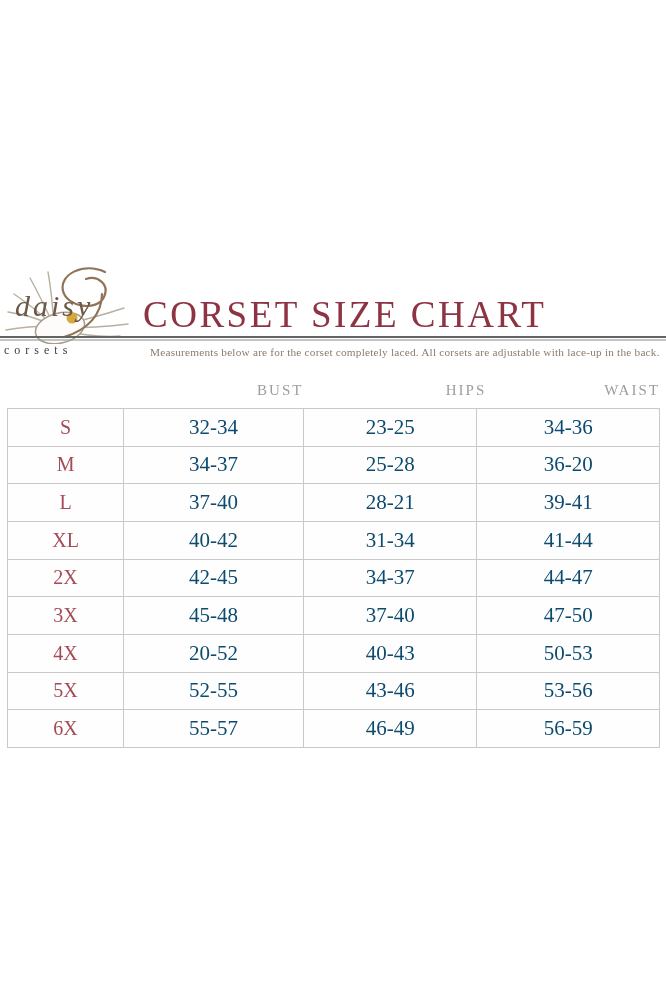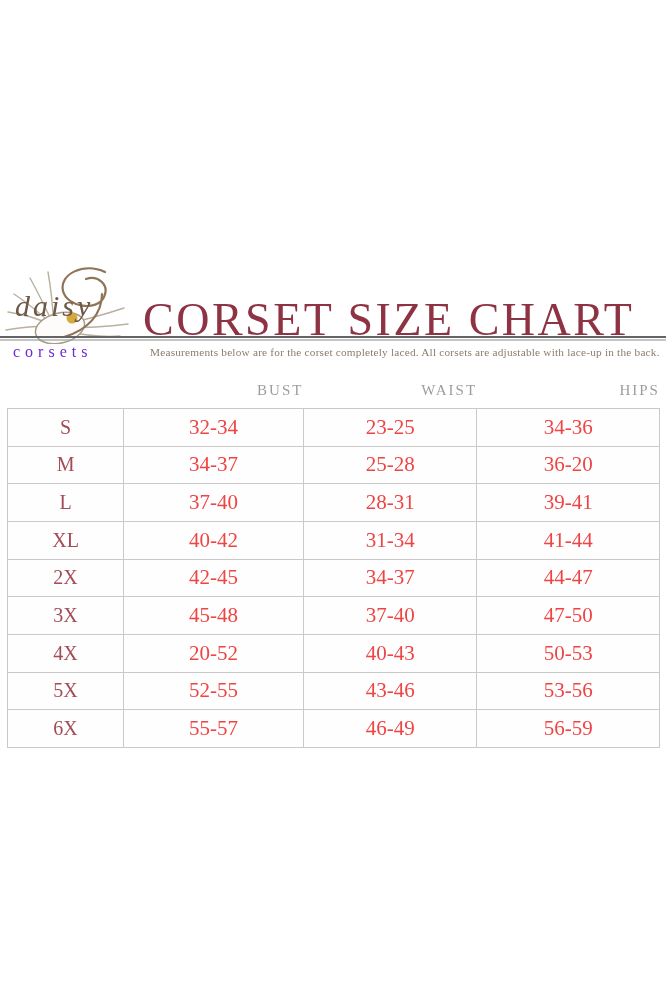--- a/index.html
+++ b/index.html
@@ -10,29 +10,29 @@
     margin:12px auto;
     background:#ffffff;
     overflow:hidden;
     font-family:"Liberation Serif", serif;
   }
 
   
   .logo-block { position:absolute; left:2px; top:254px; width:138px; height:78px; }
   .logo-block svg { width:100%; height:100%; }
   .brand-sub {
-    position:absolute; left:13px; top:331px; width:116px;
-    font-size:16px; letter-spacing:5px; color:#6d28d9;
+    position:absolute; left:4px; top:331px; width:116px;
+    font-size:12px; letter-spacing:5px; color:#404040;
     font-family:"Liberation Serif", serif;
   }
 
   
   .page-title {
     position:absolute; left:143px; top:281px; width:520px;
-    font-size:46px; letter-spacing:2.5px; color:#8e3343;
+    font-size:37px; letter-spacing:2.5px; color:#8e3343;
     font-family:"Liberation Serif", serif; font-weight:400;
     white-space:nowrap;
   }
   .rule {
     position:absolute; left:0; top:324px; width:666px; height:2px;
     background:#646464;
     box-shadow:0 3px 0 rgba(150,150,150,.55);
   }
   .subtitle {
     position:absolute; left:150px; top:334px; width:516px;
@@ -54,21 +54,21 @@
 
   
   table.size-table {
     position:absolute; left:7px; top:396px; width:653px; height:340px;
     border-collapse:collapse; table-layout:fixed;
     background:#fefefe;
   }
   .size-table td {
     border:1px solid #c9c9c9;
     text-align:center; vertical-align:middle;
-    font-size:21px; color:#ef4444;
+    font-size:21px; color:#0c4a6e;
     font-family:"Liberation Serif", serif;
   }
   .size-table td.size { color:#a34b57; font-size:20px; }
 </style>
 </head>
 <body>
 
 <div class="page">
 
   <div class="logo-block">
@@ -97,22 +97,22 @@
   </div>
   <div class="brand-sub">corsets</div>
 
   <h1 class="page-title">CORSET SIZE CHART</h1>
   <div class="rule"></div>
   <div class="subtitle">Measurements below are for the corset completely laced. All corsets are adjustable with lace-up in the back.</div>
 
   <div class="col-headers">
     <div class="ch c0"></div>
     <div class="ch c1">BUST</div>
+    <div class="ch c3">HIPS</div>
     <div class="ch c2">WAIST</div>
-    <div class="ch c3">HIPS</div>
   </div>
 
   <table class="size-table">
     <colgroup>
       <col style="width:17.8%">
         <col style="width:27.6%">
         <col style="width:26.6%">
         <col style="width:28%">
     </colgroup>
     <tbody>
@@ -124,21 +124,21 @@
       </tr>
       <tr>
         <td class="size">M</td>
         <td>34-37</td>
         <td>25-28</td>
         <td>36-20</td>
       </tr>
       <tr>
         <td class="size">L</td>
         <td>37-40</td>
-        <td>28-31</td>
+        <td>28-21</td>
         <td>39-41</td>
       </tr>
       <tr>
         <td class="size">XL</td>
         <td>40-42</td>
         <td>31-34</td>
         <td>41-44</td>
       </tr>
       <tr>
         <td class="size">2X</td>

